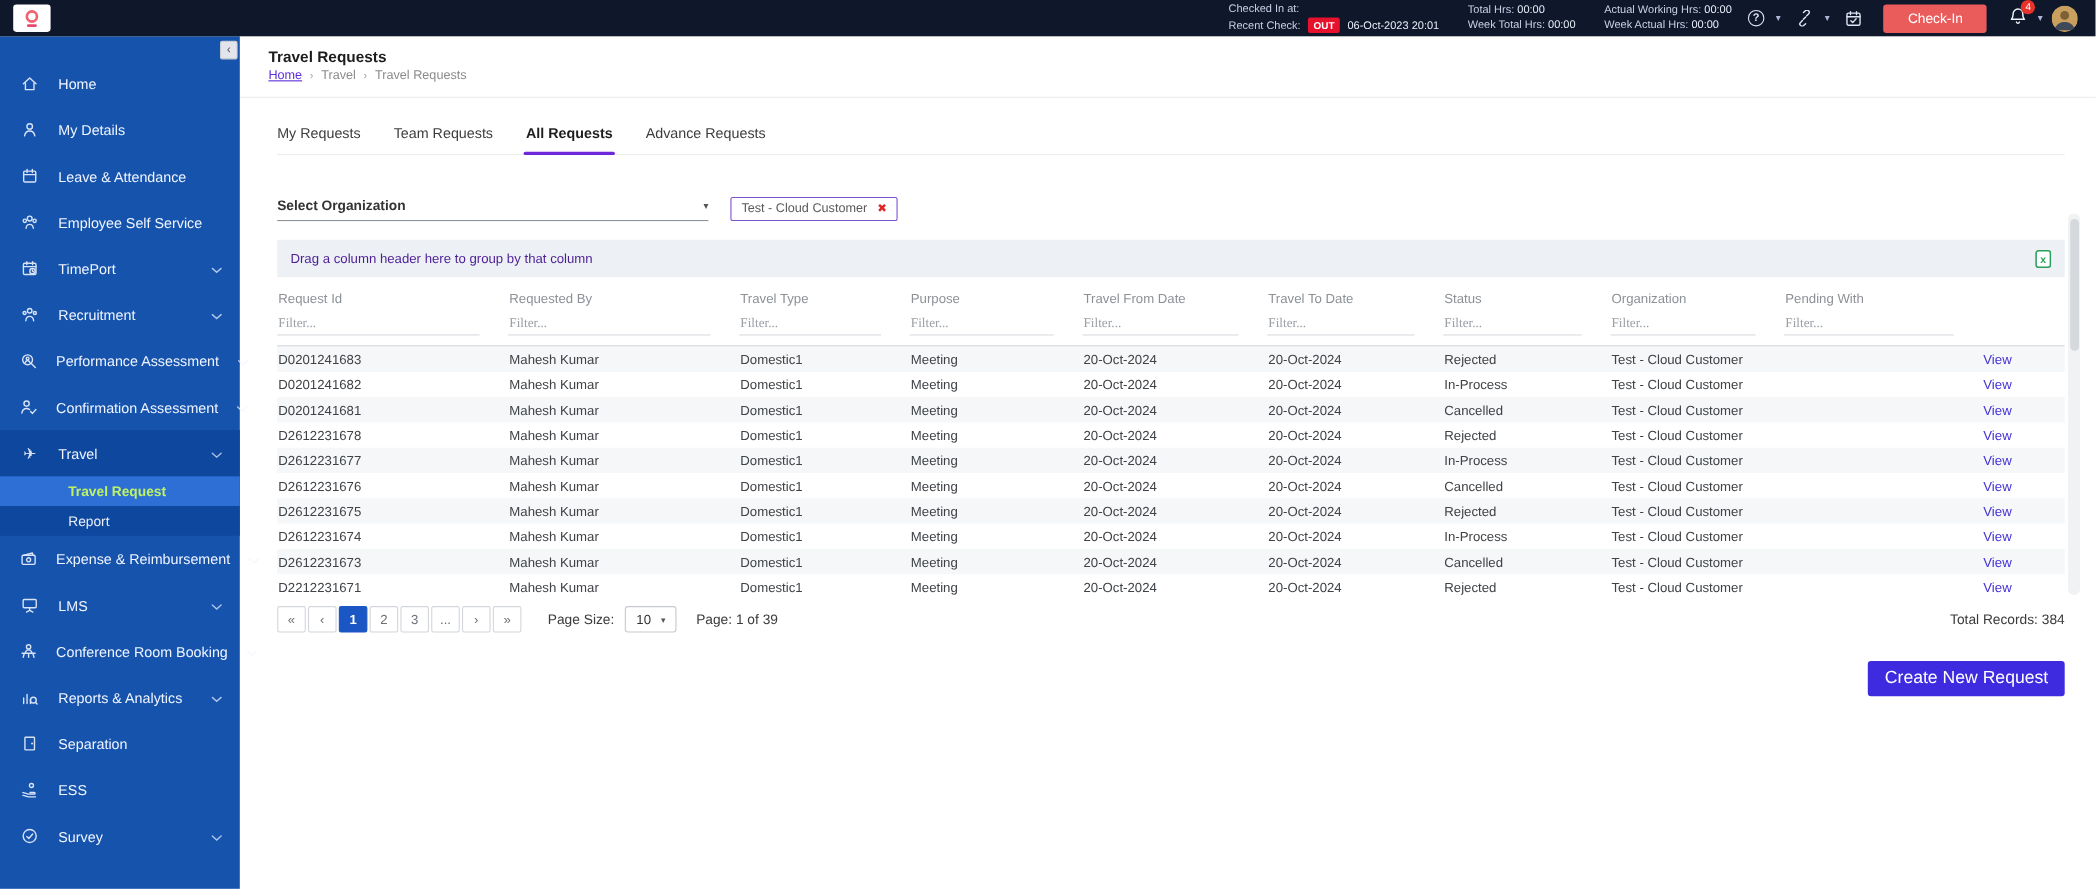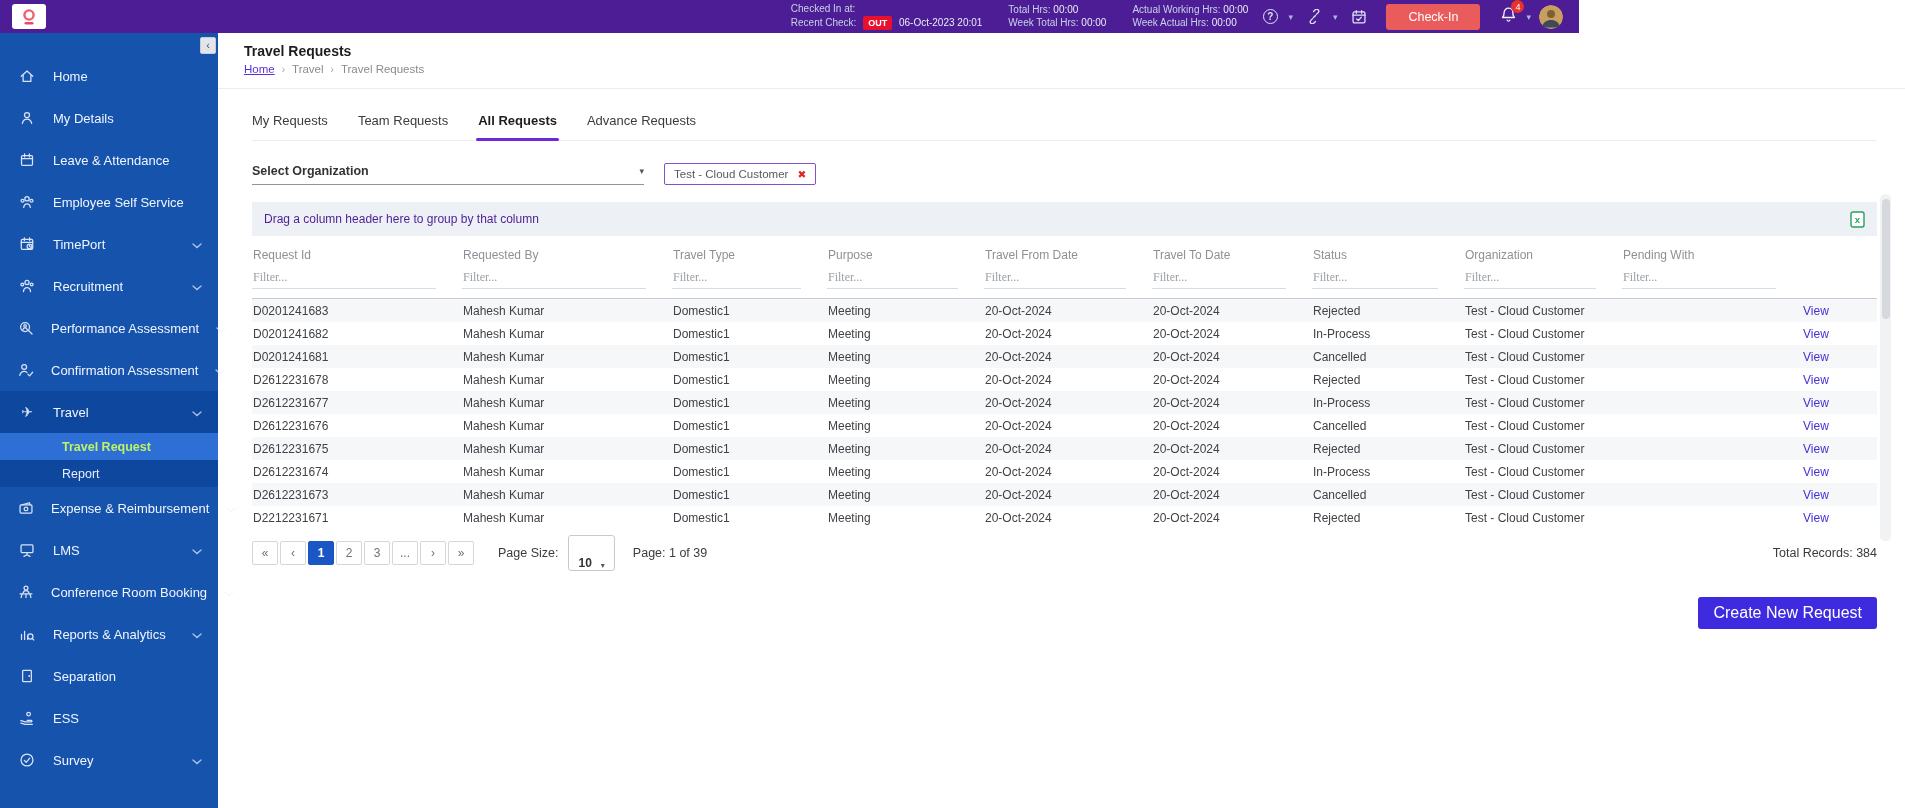--- a/index.html
+++ b/index.html
@@ -1,20 +1,20 @@
 <!DOCTYPE html>
 <html><head>
 <meta charset="utf-8">
 <style>
   * { box-sizing: border-box; margin: 0; padding: 0; }
   html,body { width:1905px; height:808px; overflow:hidden; background:#fff;
     font-family:"Liberation Sans","DejaVu Sans",sans-serif; }
 
   
-  .topbar { position:absolute; left:0; top:0; width:1579px; height:33px; background:#4c1d95;
+  .topbar { position:absolute; left:0; top:0; width:1905px; height:33px; background:#0f172a;
     display:flex; align-items:center; z-index:30; }
   .logo-box { margin-left:12px; width:34px; height:25px; background:#fff; border-radius:3px;
     display:flex; align-items:center; justify-content:center; }
   .tb-right { margin-left:auto; display:flex; align-items:center; padding-right:16px; }
   .tb-block { font-size:10px; line-height:12.5px; color:#c7d2e8; margin-left:26px; white-space:nowrap; }
   .tb-block b { font-weight:normal; color:#e8eef9; }
   .out-badge { display:inline-block; background:#e8112d; color:#fff; font-weight:bold;
     font-size:9px; padding:1px 5px; border-radius:2px; margin:0 4px; }
   .tb-ico { width:18px; height:18px; color:#dfe6f3; margin-left:13px; display:flex; align-items:center; justify-content:center; }
   .tb-caret { color:#aab8d6; font-size:9px; margin-left:9px; }
@@ -49,21 +49,21 @@
   .bc-home { color:#5b2ed9; text-decoration:underline; }
   .bc-sep { color:#a5a5a5; font-size:10px; }
 
   .content { padding:0 28px 0 34px; position:relative; }
   .tabs-row { display:flex; gap:30px; padding-top:24px; border-bottom:1px solid #ededed; }
   .tab { font-size:13px; color:#3c3c3c; padding-bottom:12px; position:relative; cursor:default; }
   .tab.active { font-weight:bold; color:#1d1d1d; }
   .tab.active::after { content:""; position:absolute; left:-2px; right:-2px; bottom:-1px; height:3px;
     background:#6d28d9; border-radius:2px; }
 
-  .org-row { margin-top:22px; display:flex; align-items:flex-end; }
+  .org-row { margin-top:38px; display:flex; align-items:flex-end; }
   .org-select { width:392px; border-bottom:1px solid #8f959d; display:flex; justify-content:space-between;
     align-items:center; padding-bottom:6px; }
   .org-label { font-size:12.5px; font-weight:bold; color:#333; }
   .org-caret { font-size:9px; color:#555; }
   .chip { margin-left:20px; border:1px solid #7d52d1; border-radius:2px; padding:4px 9px 4px 9px;
     font-size:11.5px; color:#5a5a5a; display:flex; align-items:center; gap:9px; background:#fff; }
   .chip-x { color:#e02424; font-weight:bold; font-size:10.5px; cursor:default; }
 
   .group-bar { margin-top:17px; background:#edf1f6; height:34px; display:flex; align-items:center;
     padding:0 12px; font-size:12px; color:#4c1d95; }
@@ -82,22 +82,22 @@
   .t-row:nth-child(odd) { background:#f6f7f9; }
   .t-cell { padding-left:1px; white-space:nowrap; overflow:hidden; }
   .view-link { color:#4430d8; cursor:default; }
 
   .pager-row { display:flex; align-items:center; margin-top:6px; }
   .pg-btn { min-width:26px; height:24px; border:1px solid #d3d6db; background:#fff; font-size:12px;
     color:#6b7075; display:flex; align-items:center; justify-content:center; margin-right:2px;
     border-radius:2px; padding:0 4px; }
   .pg-btn.active { background:#1b57c4; border-color:#1b57c4; color:#fff; font-weight:bold; }
   .page-size-label { margin-left:22px; font-size:12.5px; color:#3c3c3c; }
-  .page-size-box { margin-left:10px; border:1px solid #c6cad0; border-radius:3px; height:36px;
-    padding:0 9px; display:flex; align-items:flex-end; gap:9px; font-size:12px; color:#333; background:#fff;font-weight:bold; }
+  .page-size-box { margin-left:10px; border:1px solid #c6cad0; border-radius:3px; height:24px;
+    padding:0 9px; display:flex; align-items:center; gap:9px; font-size:12px; color:#333; background:#fff; }
   .ps-caret { font-size:8px; color:#555; }
   .page-info { margin-left:18px; font-size:12.5px; color:#3c3c3c; }
   .total-records { margin-left:auto; font-size:12.5px; color:#3a3a3a; }
 
   .create-row { display:flex; justify-content:flex-end; margin-top:26px; }
   .create-btn { background:#3e2be0; color:#fff; border:none; font-size:16px; padding:7px 15px;
     border-radius:3px; font-family:inherit; }
 
   .grid-scrollbar { position:absolute; right:14px; top:161px; width:11px; height:347px;
     background:#f1f2f4; border-radius:6px; }

